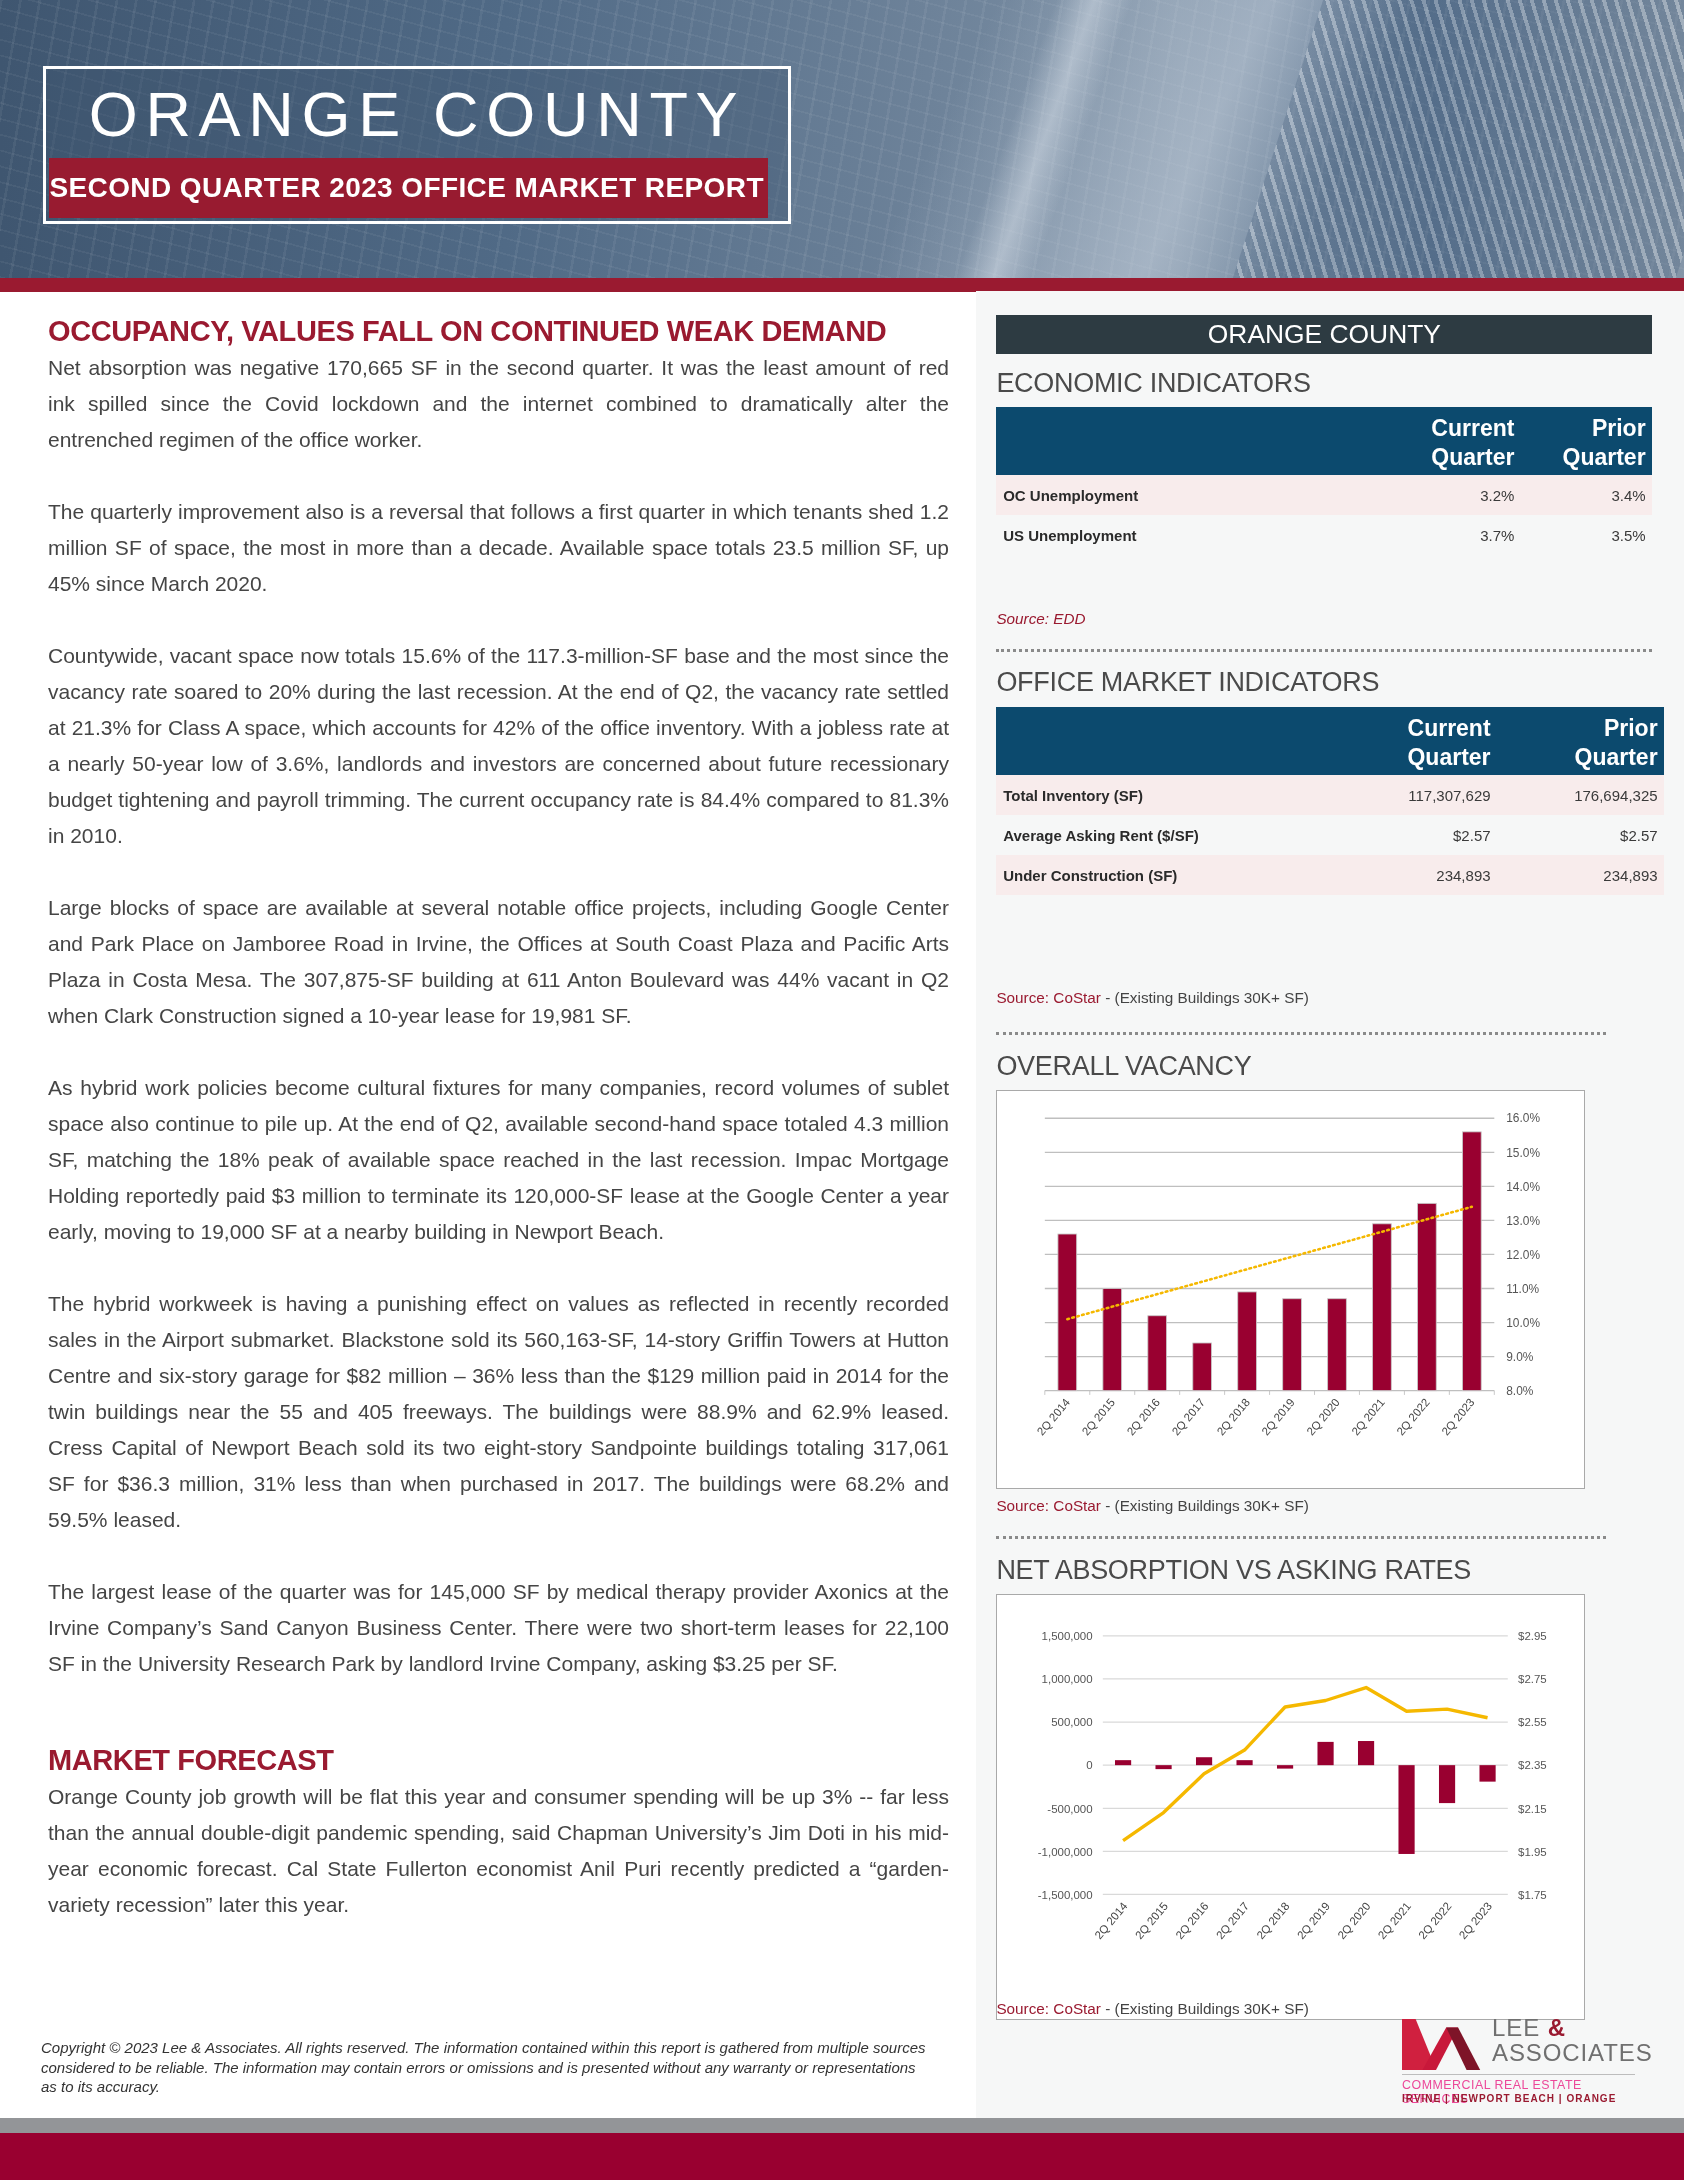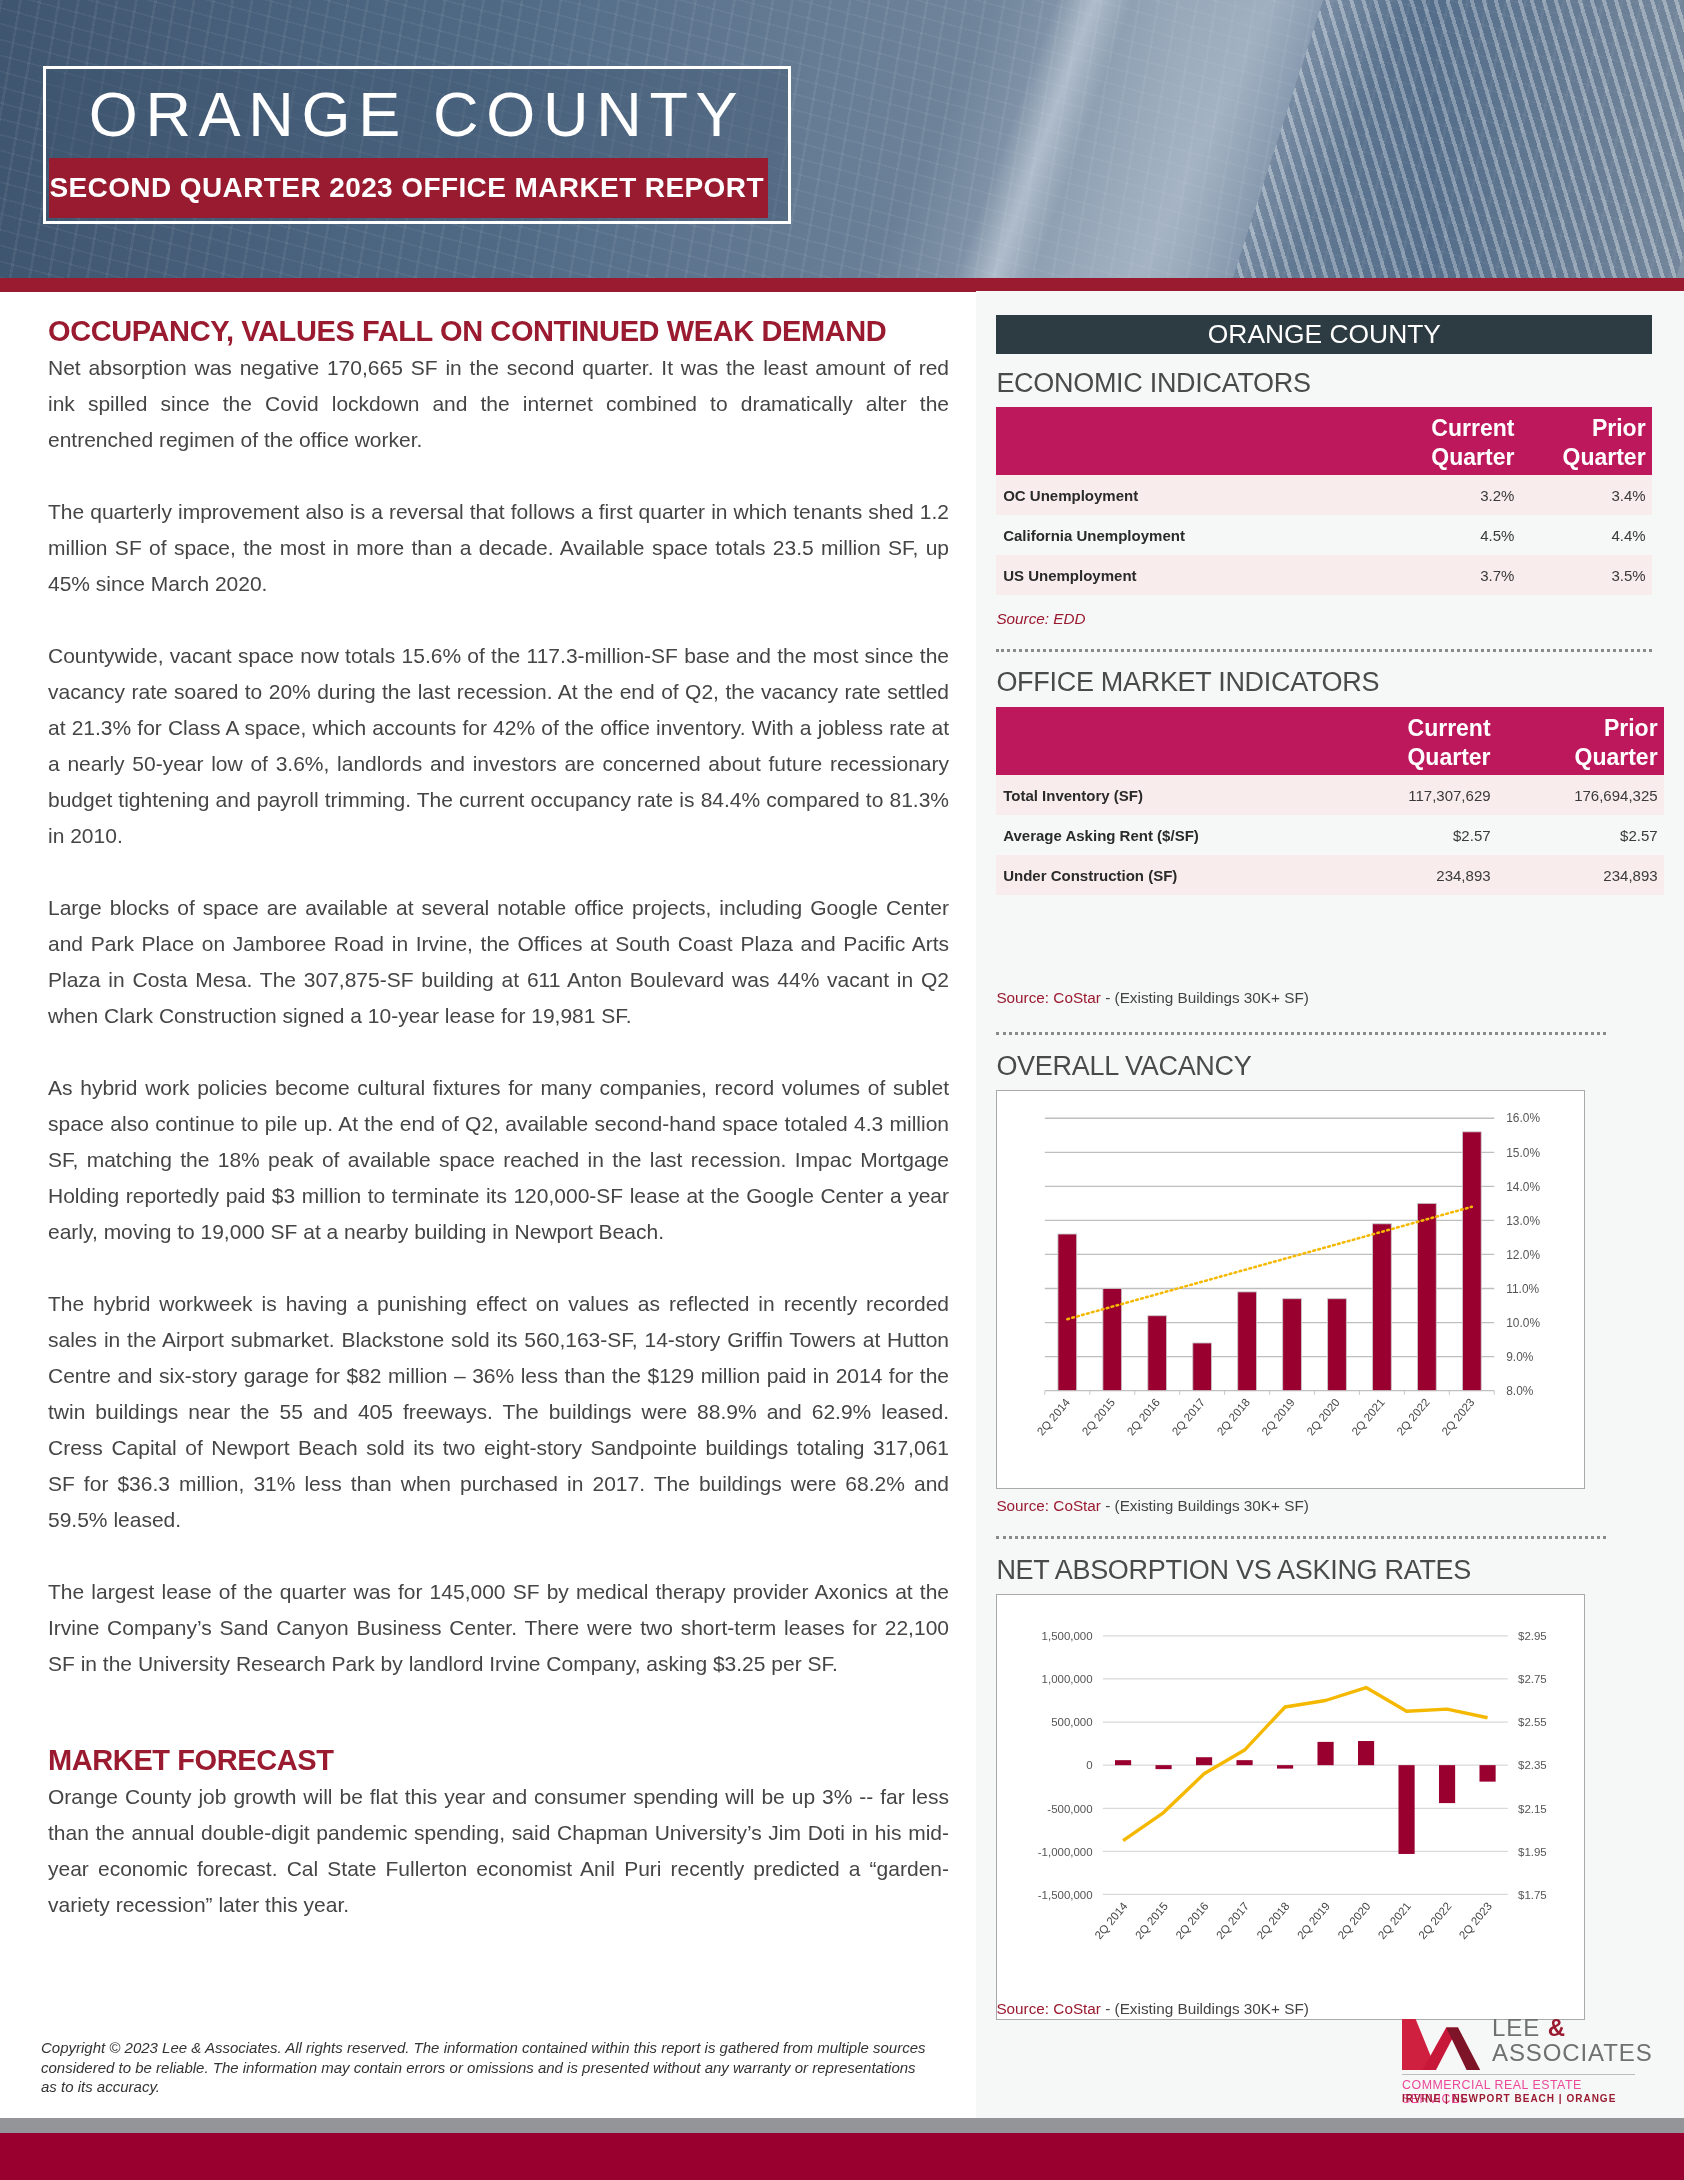--- a/index.html
+++ b/index.html
@@ -66,21 +66,21 @@
     background: #f6f7f7;
   }
   .rc { position: absolute; left: 20.4px; width: 656px; }
   .county-bar {
     top: 24px; height: 39px; background: #2d3b42; color: #fff; font-size: 26.4px;
     text-align: center; line-height: 39px; font-weight: normal;
   }
   .sec-title { font-size: 27px; color: #4a4a4a; letter-spacing: -0.3px; }
   .tbl { width: 100%; border-collapse: collapse; }
   .tbl thead th {
-    background: #be185d; color: #fff; font-weight: bold; font-size: 23px; line-height: 29px;
+    background: #0c4a6e; color: #fff; font-weight: bold; font-size: 23px; line-height: 29px;
     text-align: right; padding: 6.8px 6.8px 3.4px 6.8px; vertical-align: bottom;
   }
   .tbl thead th.lbl { text-align: left; }
   .tbl tbody td { font-size: 15px; height: 40px; padding: 0 6.8px; color: #3a3a3a; margin-left: 18px; }
   .tbl tbody tr:nth-child(odd) td { background: #f8ecec; }
   .tbl tbody tr:nth-child(even) td { background: #f6f7f7; }
   .tbl td.lbl { font-weight: bold; color: #2a2a2a; text-align: left; }
   .tbl td.num { text-align: right; }
   .tbl td.neg { color: #9a1a30; }
   .source { font-size: 15.3px; color: #444; }
@@ -149,25 +149,20 @@
             <span>Prior</span><br>
             <span>Quarter</span>
           </th>
         </tr>
       </thead>
       <tbody>
         <tr>
           <td class="lbl">OC Unemployment</td>
           <td class="num">3.2%</td>
           <td class="num">3.4%</td>
-        </tr>
-        <tr>
-          <td class="lbl">California Unemployment</td>
-          <td class="num">4.5%</td>
-          <td class="num">4.4%</td>
         </tr>
         <tr>
           <td class="lbl">US Unemployment</td>
           <td class="num">3.7%</td>
           <td class="num">3.5%</td>
         </tr>
       </tbody>
     </table>
   </div>
   <div class="rc source ital" style="top:319px;">Source: EDD</div>

